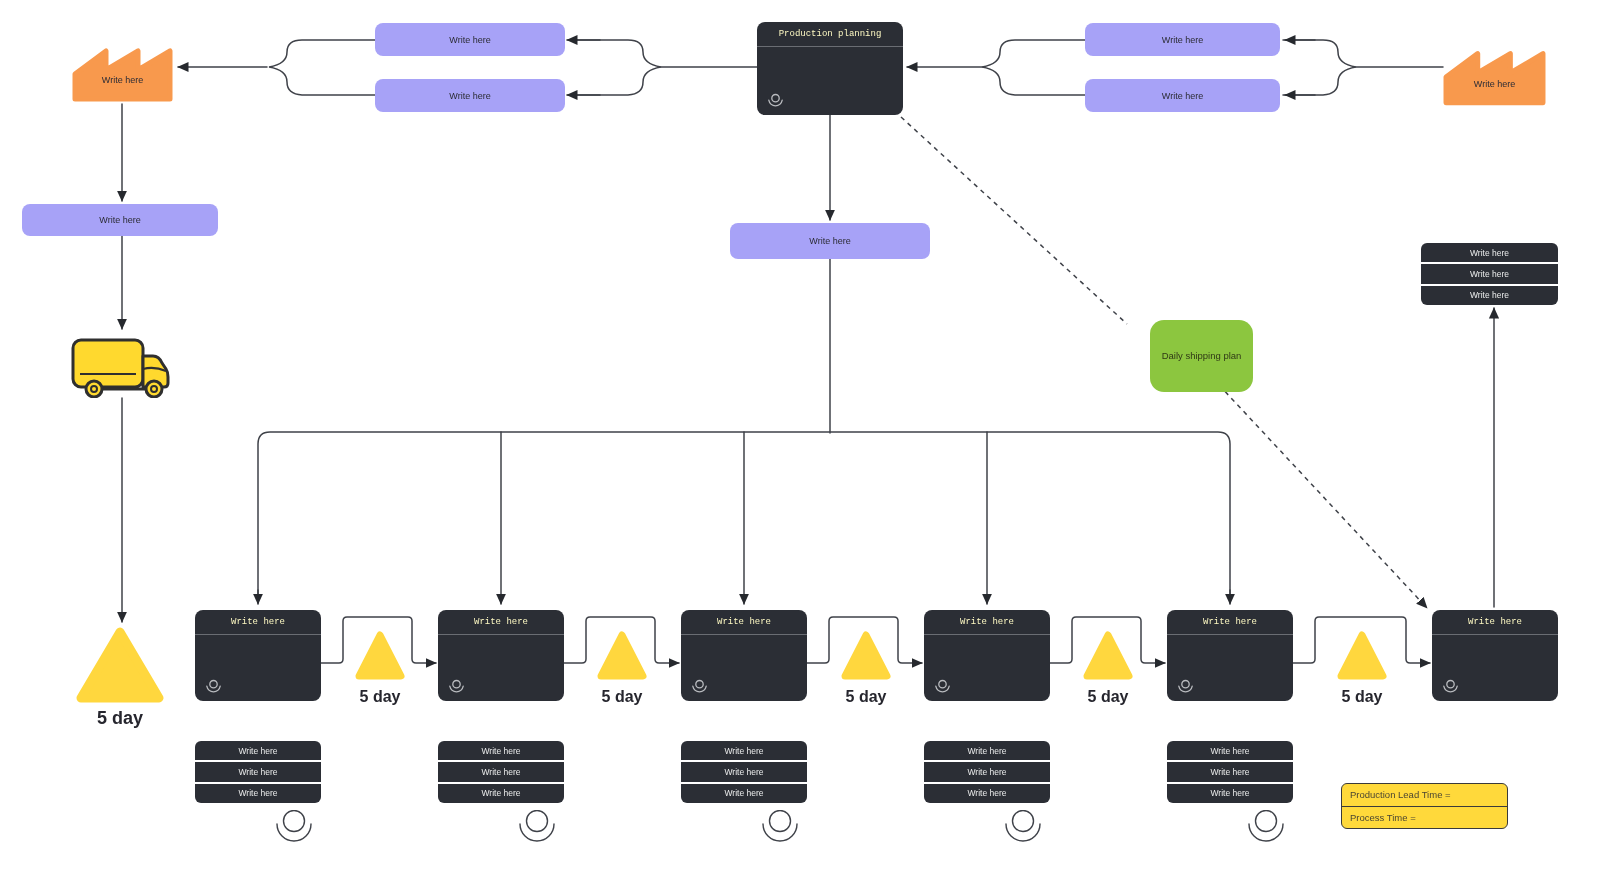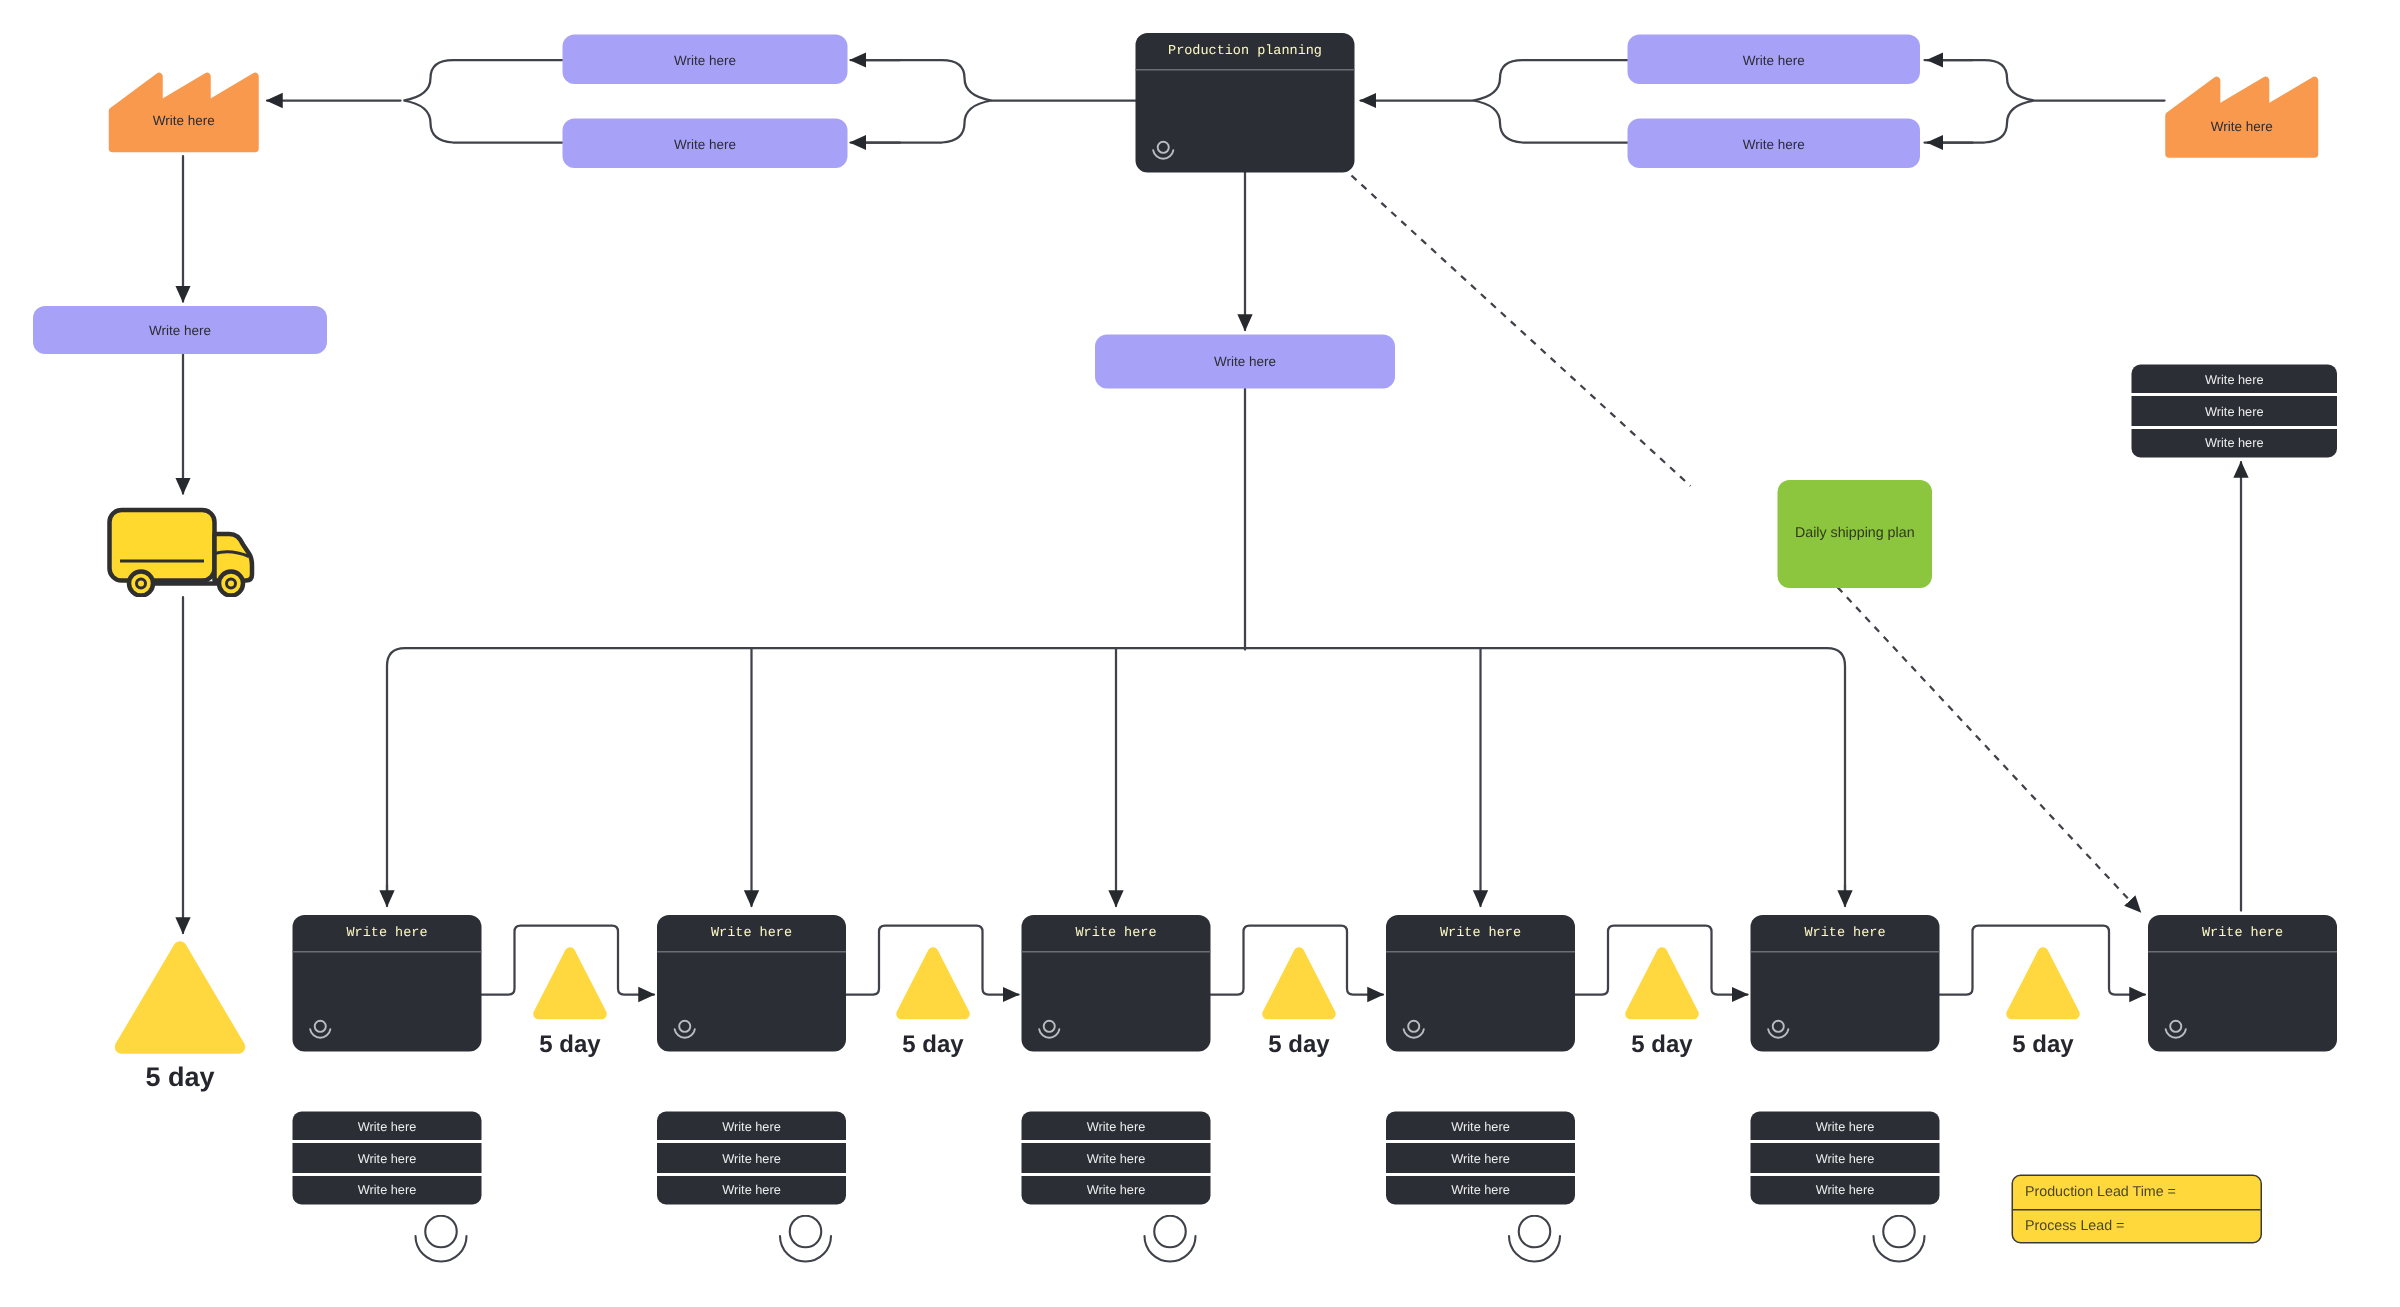--- a/index.html
+++ b/index.html
@@ -137,21 +137,21 @@
       <path d="M73,24 H83 Q89,24 92,31 L96,37 Q98,40 98,45 V51 Q98,55 94,55 H73 Z" fill="#ffd92e" stroke="#2f2f2f" stroke-width="3" stroke-linejoin="round"></path>
       <path d="M73,37 Q84,34 96,39" stroke="#2f2f2f" stroke-width="2" fill="none"></path>
       <path d="M30,57 H80" stroke="#2f2f2f" stroke-width="3" fill="none"></path>
       <circle cx="24" cy="57" r="8" fill="#ffd92e" stroke="#2f2f2f" stroke-width="3"></circle>
       <circle cx="24" cy="57" r="3" fill="none" stroke="#2f2f2f" stroke-width="2"></circle>
       <circle cx="84" cy="57" r="8" fill="#ffd92e" stroke="#2f2f2f" stroke-width="3"></circle>
       <circle cx="84" cy="57" r="3" fill="none" stroke="#2f2f2f" stroke-width="2"></circle>
     </svg>
   </div>
 
-  <div class="abs node green-box" style="left:1185px;top:320px;width:95px;height:64px;">
+  <div class="abs node green-box" style="left:1150px;top:320px;width:95px;height:64px;border-radius:14px;">
     <span>Daily shipping plan</span>
   </div>
 
   <div class="abs node vtable" style="left:1421px;top:243px;width:137px;height:62px;">
     <div class="row">Write here</div>
     <div class="row">Write here</div>
     <div class="row">Write here</div>
   </div>
 
   <div class="abs node" style="left:76px;top:626px;width:88px;height:77px;">
@@ -303,16 +303,16 @@
   </div>
   <div class="abs node" style="left:1246px;top:810px;width:40px;height:36px;">
     <svg width="40" height="36" viewBox="0 0 40 36">
       <circle cx="20" cy="11" r="10.5" fill="none" stroke="#3f4249" stroke-width="1.4"></circle>
       <path d="M3,14 A17,17 0 0 0 37,14" fill="none" stroke="#3f4249" stroke-width="1.4" stroke-linecap="round"></path>
     </svg>
   </div>
 
   <div class="abs node metrics-box" style="left:1341px;top:783px;width:165px;height:44px;">
     <div class="mrow">Production Lead Time =</div>
-    <div class="mrow">Process Lead =</div>
+    <div class="mrow">Process Time =</div>
   </div>
 
 </div>
 
 </body></html>

